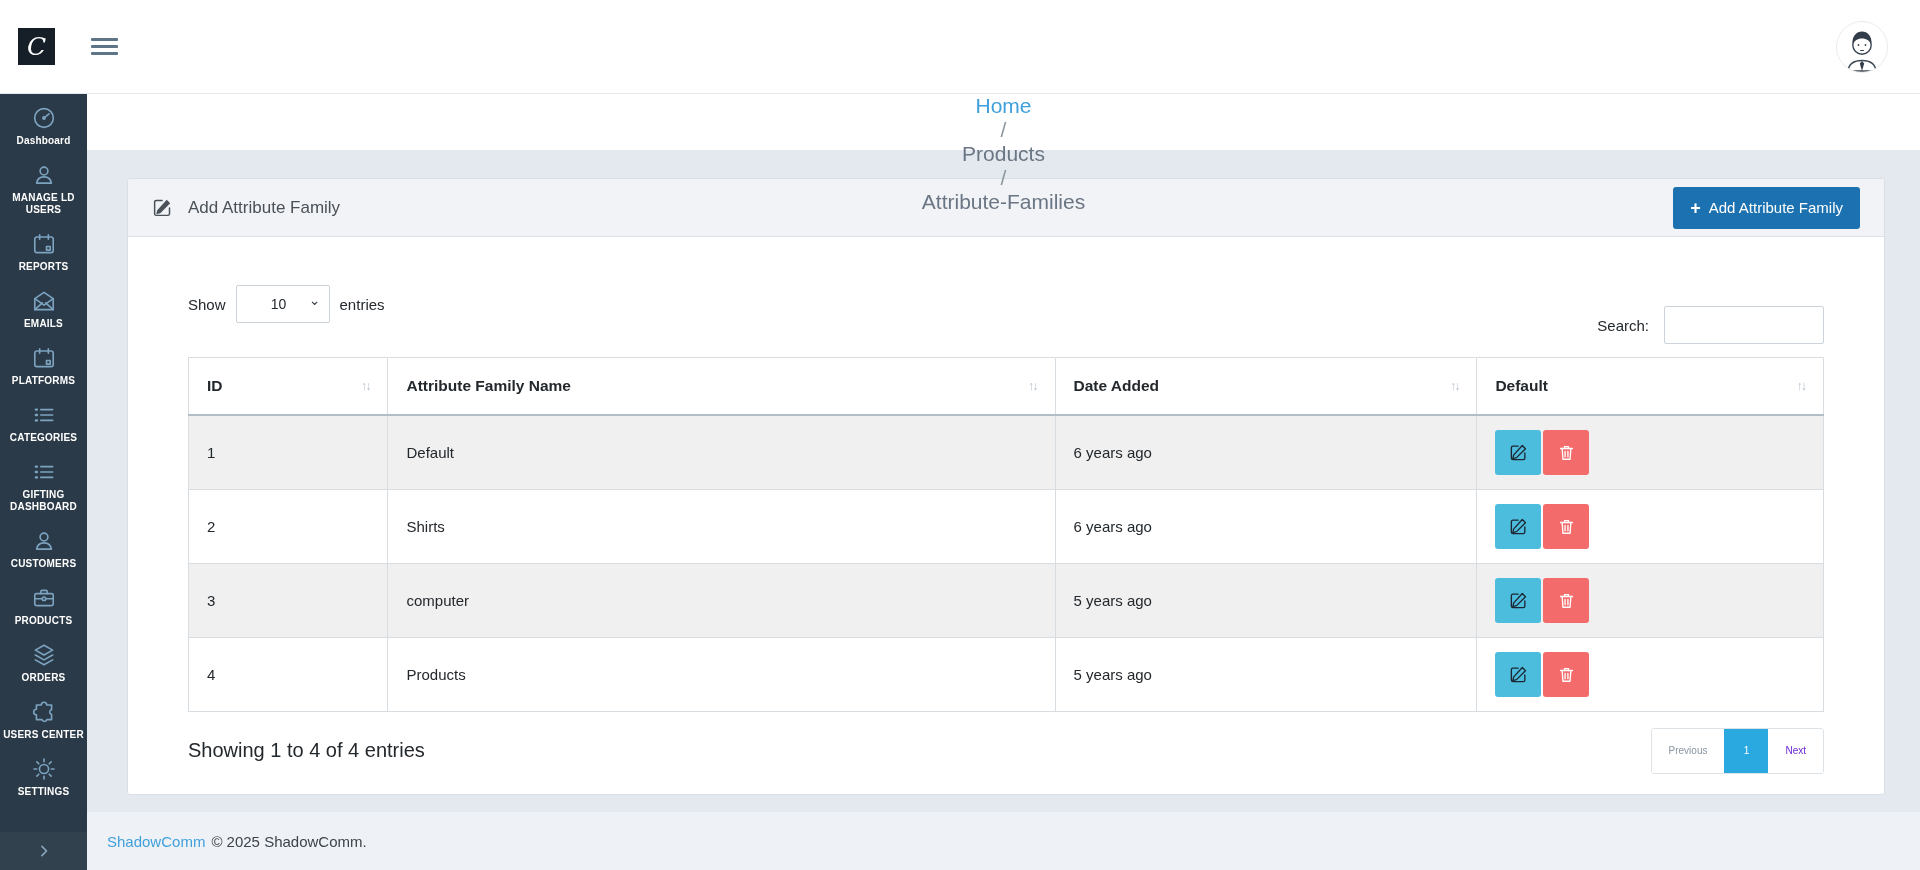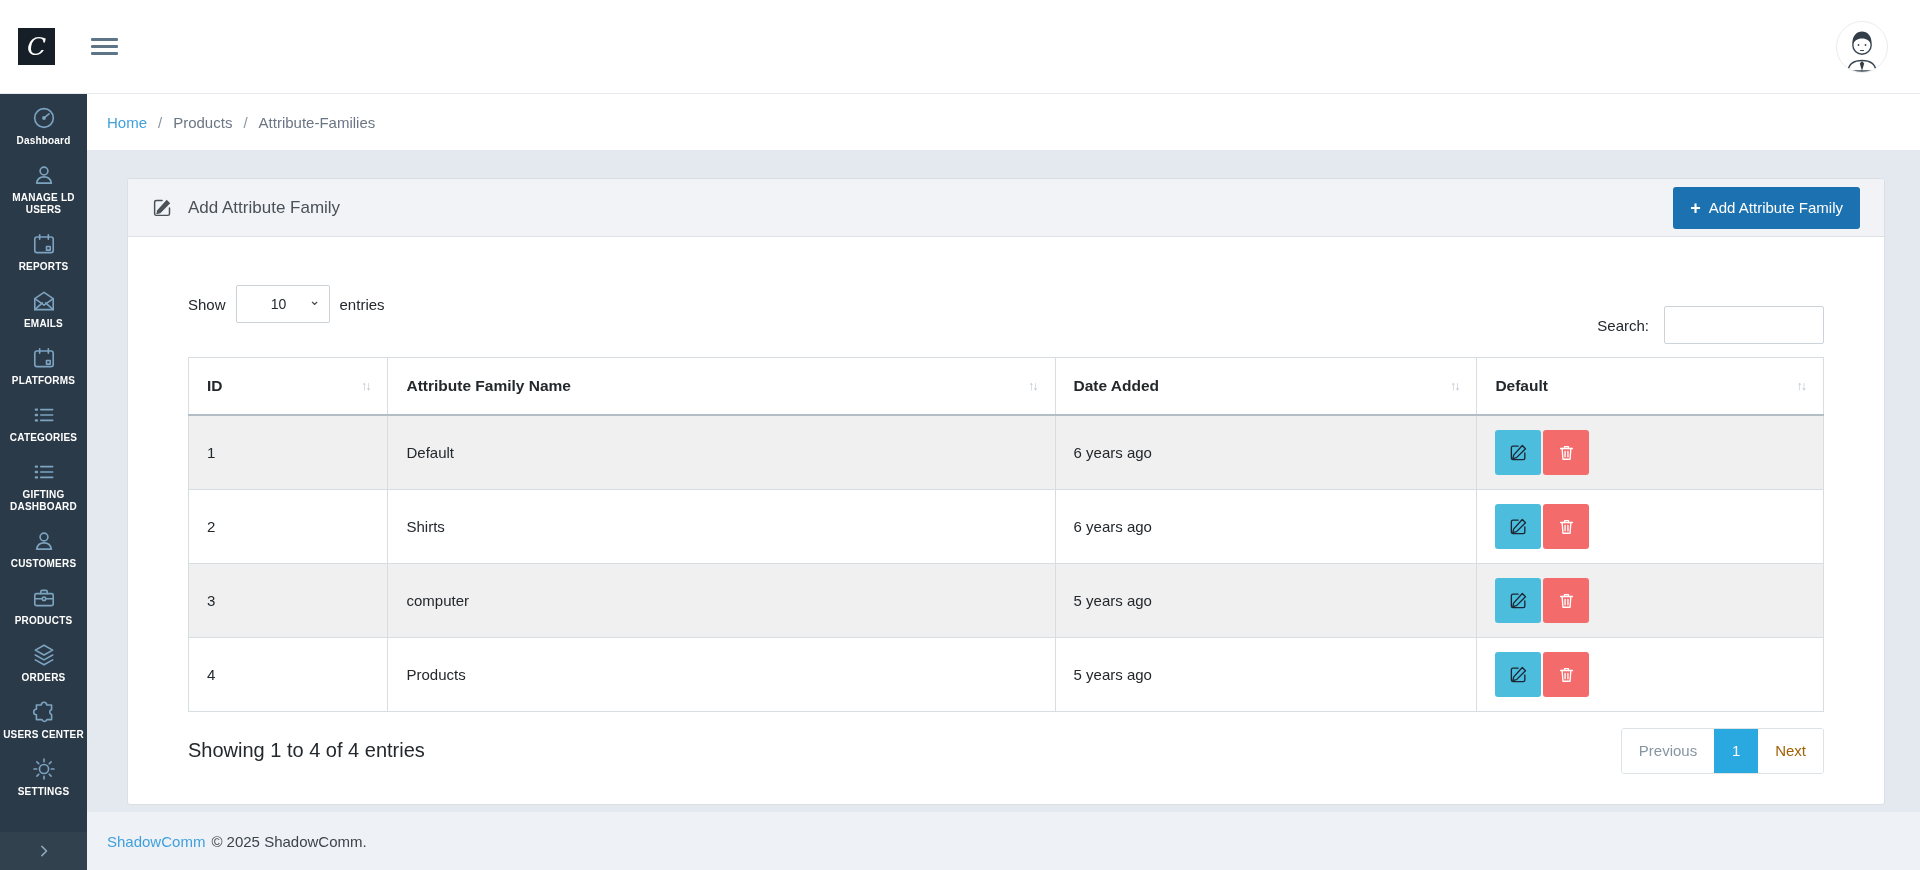--- a/index.html
+++ b/index.html
@@ -48,21 +48,21 @@
   .side-foot {
     height:38px; background:#31414e; display:flex; align-items:center; justify-content:center; cursor:pointer;
   }
   .side-foot svg { width:20px; height:20px; stroke:#8ba6bb; fill:none; stroke-width:2; stroke-linecap:round; stroke-linejoin:round; }
 
   
   .main { margin-left:87px; padding-top:94px; width:1833px; }
 
   .breadcrumb-bar {
     height:56px; background:#ffffff; display:flex; align-items:center;
-    padding:0 20px; font-size:15px;
+    padding:0 20px; font-size:21px;flex-direction:column;
   }
   .crumb-link { color:#41a0dc; cursor:pointer; }
   .crumb-sep { color:#8b969f; margin:0 11px; }
   .crumb-plain { color:#6b7684; }
 
   .content { height:662px; background:#e4e9ef; padding:28px 35px 0 40px; }
 
   .card { background:#ffffff; border:1px solid #d9dfe5; border-radius:3px; }
   .card-header {
     background:#f1f3f6; border-bottom:1px solid #dde2e8; height:58px;
@@ -70,21 +70,21 @@
   }
   .card-title { display:flex; align-items:center; gap:15px; font-size:17px; color:#4a5158; }
   .card-title svg { width:21px; height:21px; stroke:#4a5158; fill:none; stroke-width:1.7; stroke-linecap:round; stroke-linejoin:round; }
   .btn-add {
     margin-left:auto; background:#1c72b0; color:#ffffff; border:none; border-radius:3px;
     font-size:15px; font-family:inherit; padding:0 17px; height:42px;
     display:flex; align-items:center; gap:8px; cursor:pointer;
   }
   .btn-add .plus { font-size:18px; font-weight:700; line-height:1; }
 
-  .card-body { padding:27px 60px 30px; }
+  .card-body { padding:27px 60px 20px; }
 
   .controls { display:flex; align-items:center; font-size:15px; margin-bottom:13px; }
   .select-wrap { position:relative; margin:0 10px; }
   .entries-select {
     appearance:none; -webkit-appearance:none; -moz-appearance:none;
     width:94px; height:38px; background:#fff; border:1px solid #ccd3da; border-radius:2px;
     font-size:14px; font-family:inherit; color:#23282d; padding:0 26px 0 18px; cursor:pointer;text-align:center;
   }
   .select-chevron { position:absolute; right:9px; top:7px; color:#3e454c; font-size:14px; pointer-events:none; }
   .search-group { margin-left:auto; display:flex; align-items:center; gap:15px;margin-top:42px; }
@@ -107,24 +107,24 @@
   }
   .action-btn svg { width:19px; height:19px; fill:none; stroke-width:1.7; stroke-linecap:round; stroke-linejoin:round; }
   .btn-edit { background:#4dbdde; }
   .btn-edit svg { stroke:#1c2733; }
   .btn-delete { background:#f46b6b; margin-left:2px; }
   .btn-delete svg { stroke:#ffffff; }
 
   .table-foot { display:flex; align-items:center; margin-top:16px; }
   .showing-info { font-size:20px; }
   .pagination { margin-left:auto; display:flex; border:1px solid #dde2e6; border-radius:3px; overflow:hidden; background:#fff; }
-  .page-btn { height:44px; display:flex; align-items:center; justify-content:center; font-size:15px; cursor:pointer; background:#fff; }
+  .page-btn { height:44px; display:flex; align-items:center; justify-content:center; font-size:10px; cursor:pointer; background:#fff; }
   .page-prev { color:#8795a2; padding:0 17px; }
   .page-current { background:#2aa9e0; color:#fff; width:44px; }
-  .page-next { color:#a16207; padding:0 17px; }
+  .page-next { color:#6d28d9; padding:0 17px; }
 
   .footer {
     height:58px; background:#eef2f7; display:flex; align-items:center;
     padding:0 20px; font-size:15px; color:#3c434a;
   }
   .footer-link { color:#41a0dc; cursor:pointer; margin-right:6px; }
 </style>
 </head>
 <body>
 

